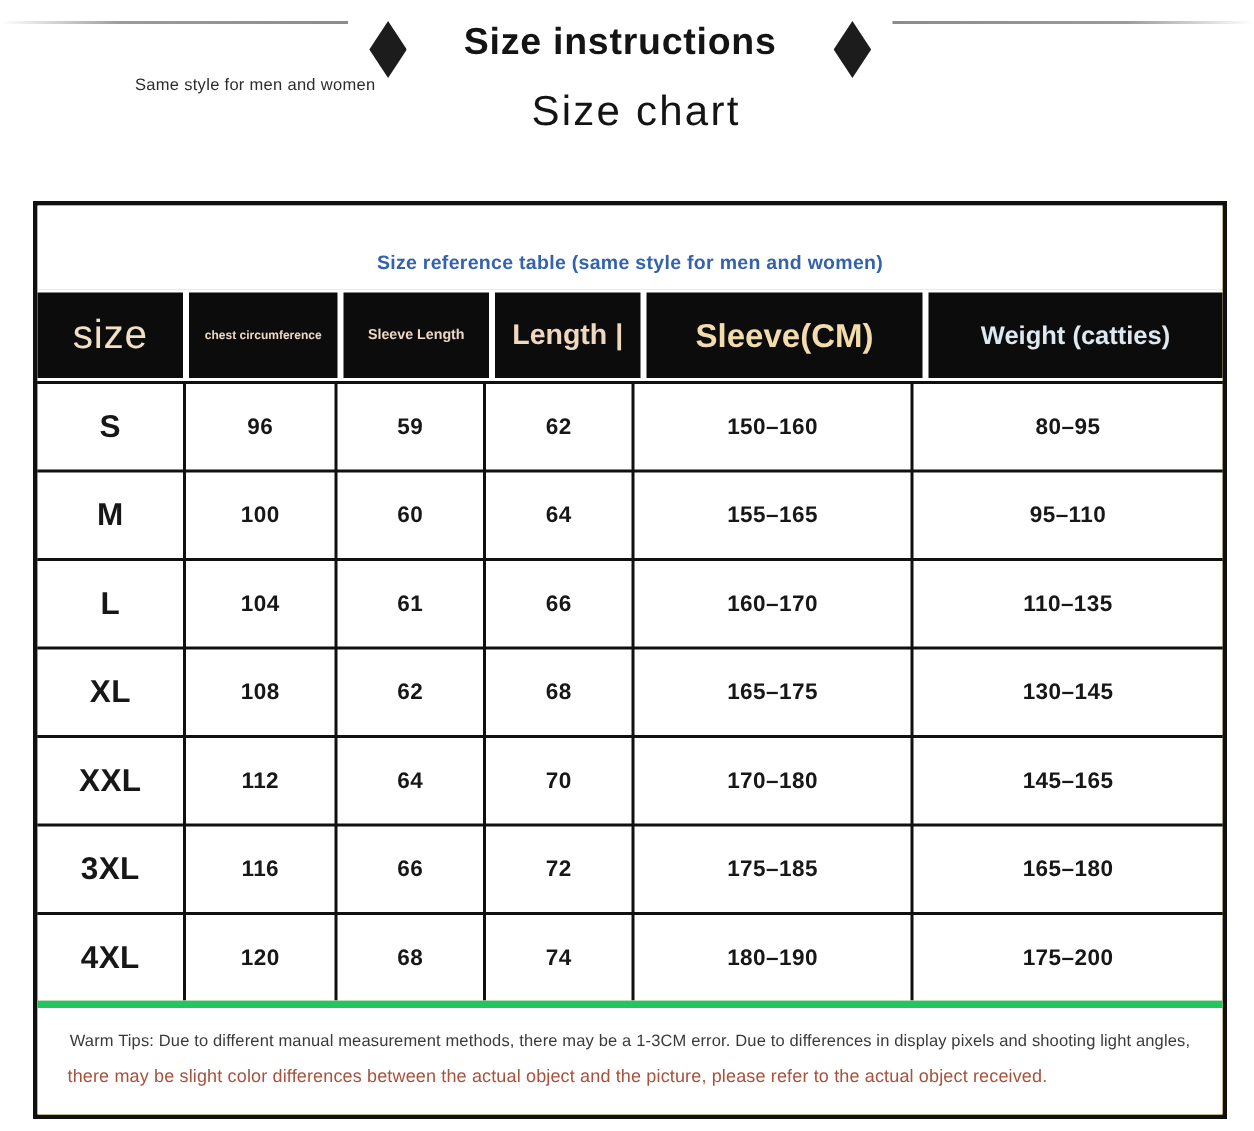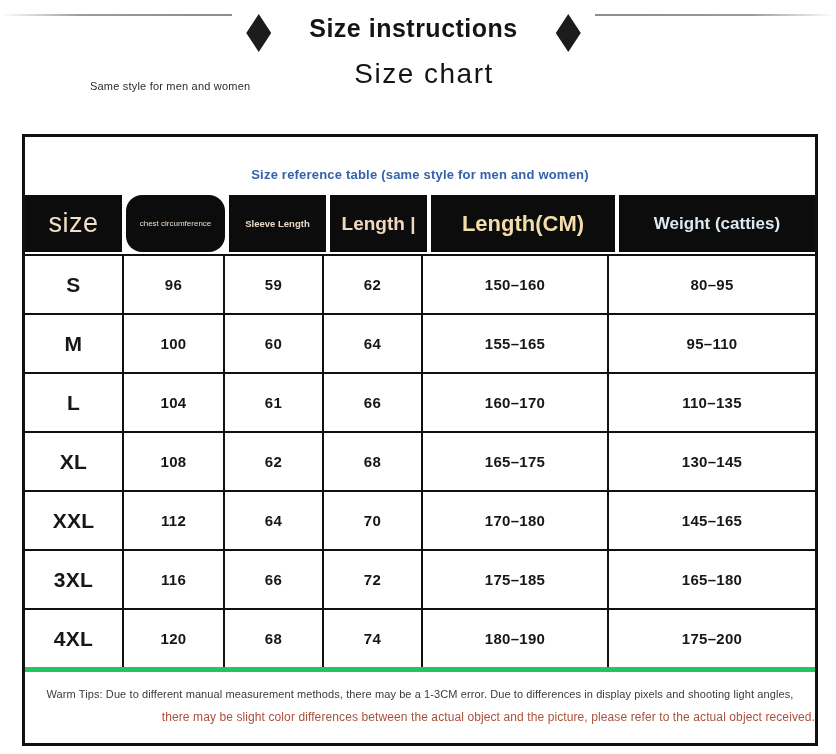--- a/index.html
+++ b/index.html
@@ -30,21 +30,21 @@
     width:25px; height:38px; background:#1c1c1c; flex:0 0 auto;
     clip-path:polygon(50% 0, 100% 50%, 50% 100%, 0 50%);
     margin:0 14px;
   }
   .banner-title {
     font-size:25px; font-weight:600; letter-spacing:0.5px; color:#141414;
     margin:0 24px; white-space:nowrap;
   }
 
   .left-note {
-    position:absolute; left:90px; top:80px;
+    position:absolute; left:90px; top:51px;
     font-size:11px; color:#2c2c2c; letter-spacing:0.2px;
   }
   .page-title {
     position:absolute; left:0; top:58px; width:812px; text-align:center;
     font-size:28px; font-weight:500; letter-spacing:1.5px; color:#141414;padding-left:36px;
   }
 
   
   .size-table {
     position:absolute; left:22px; top:134px; width:796px;
@@ -59,21 +59,21 @@
   }
 
   .cols { display:grid; grid-template-columns:97px 99px 97px 97px 184px 1fr; }
 
   .head-band { padding:2px 0; background:#fff; column-gap:4px; }
   .hcell {
     background:#0c0c0c; height:57px;
     display:flex; align-items:center; justify-content:center; text-align:left;
   }
   .hcell.c0 { font-size:27px; font-weight:500; color:#f2dfc4; letter-spacing:0.5px; }
-  .hcell.c1 { font-size:8px;  font-weight:400; color:#ecd9c4;border-radius:16px; }
+  .hcell.c1 { font-size:8px;  font-weight:700; color:#ecd9c4; }
   .hcell.c2 { font-size:9.5px;font-weight:700; color:#ecd9c4; }
   .hcell.c3 { font-size:19px; font-weight:600; color:#f0d8c0; }
   .hcell.c4 { font-size:22px; font-weight:600; color:#f2dcab; }
   .hcell.c5 { font-size:17px; font-weight:600; color:#dde8ef; }
 
   .data-grid {
     background:#101010; gap:2px; border-top:2px solid #101010;
   }
   .dcell {
     background:#fff; height:57px;
@@ -84,21 +84,21 @@
 
   .tips {
     border-top:5px solid #22c55e; background:#fff;
     height:76px; padding-top:16px;
   }
   .tips .tip1 {
     text-align:center; font-size:11px; color:#3a3a3a; letter-spacing:0.1px;
     padding:0 10px;
   }
   .tips .tip2 {
-    text-align:right; font-size:12px; color:#a9513b; letter-spacing:0.1px;
+    text-align:left; font-size:12px; color:#a9513b; letter-spacing:0.1px;
     margin-top:10px; padding-left:20px;
   }
 </style>
 </head>
 <body>
 
 <div class="canvas">
 
   <div class="banner">
     <div class="rule left"></div>
@@ -115,21 +115,21 @@
 
     <div class="caption-row">
       <span>Size reference table (same style for men and women)</span>
     </div>
 
     <div class="cols head-band">
       <div class="hcell c0">size</div>
       <div class="hcell c1">chest circumference</div>
       <div class="hcell c2">Sleeve Length</div>
       <div class="hcell c3">Length |</div>
-      <div class="hcell c4">Length(CM)</div>
+      <div class="hcell c4">Sleeve(CM)</div>
       <div class="hcell c5">Weight (catties)</div>
     </div>
 
     <div class="cols data-grid">
 
       <div class="dcell sizecol">S</div>
       <div class="dcell">96</div>
       <div class="dcell">59</div>
       <div class="dcell">62</div>
       <div class="dcell">150–160</div>

